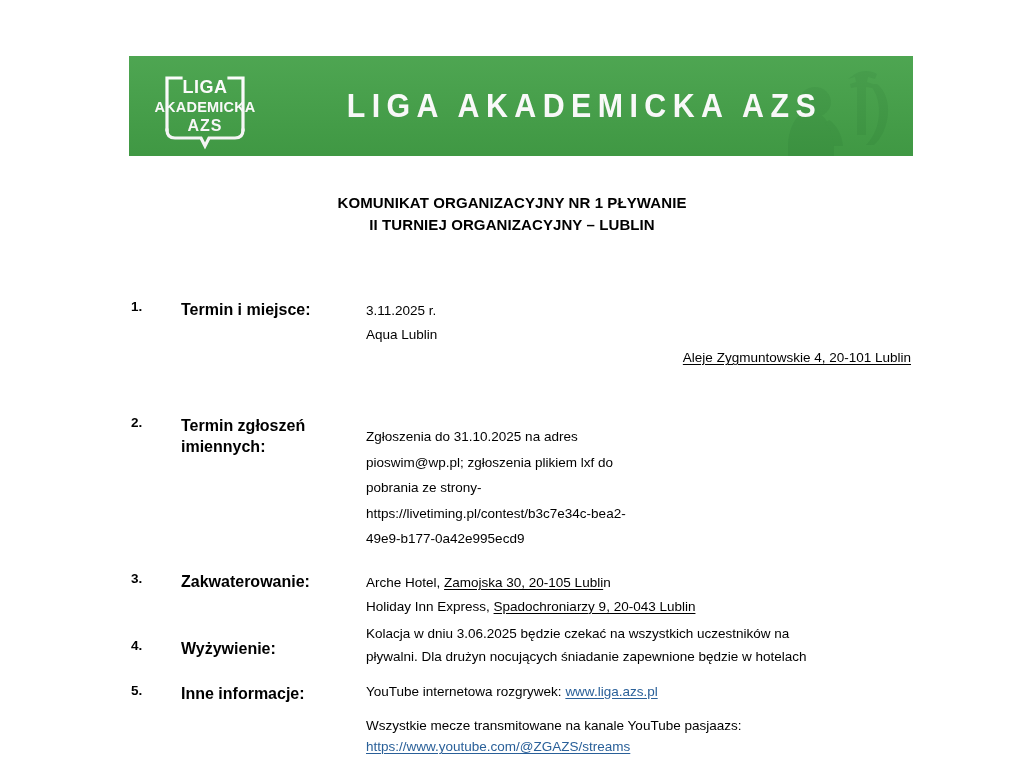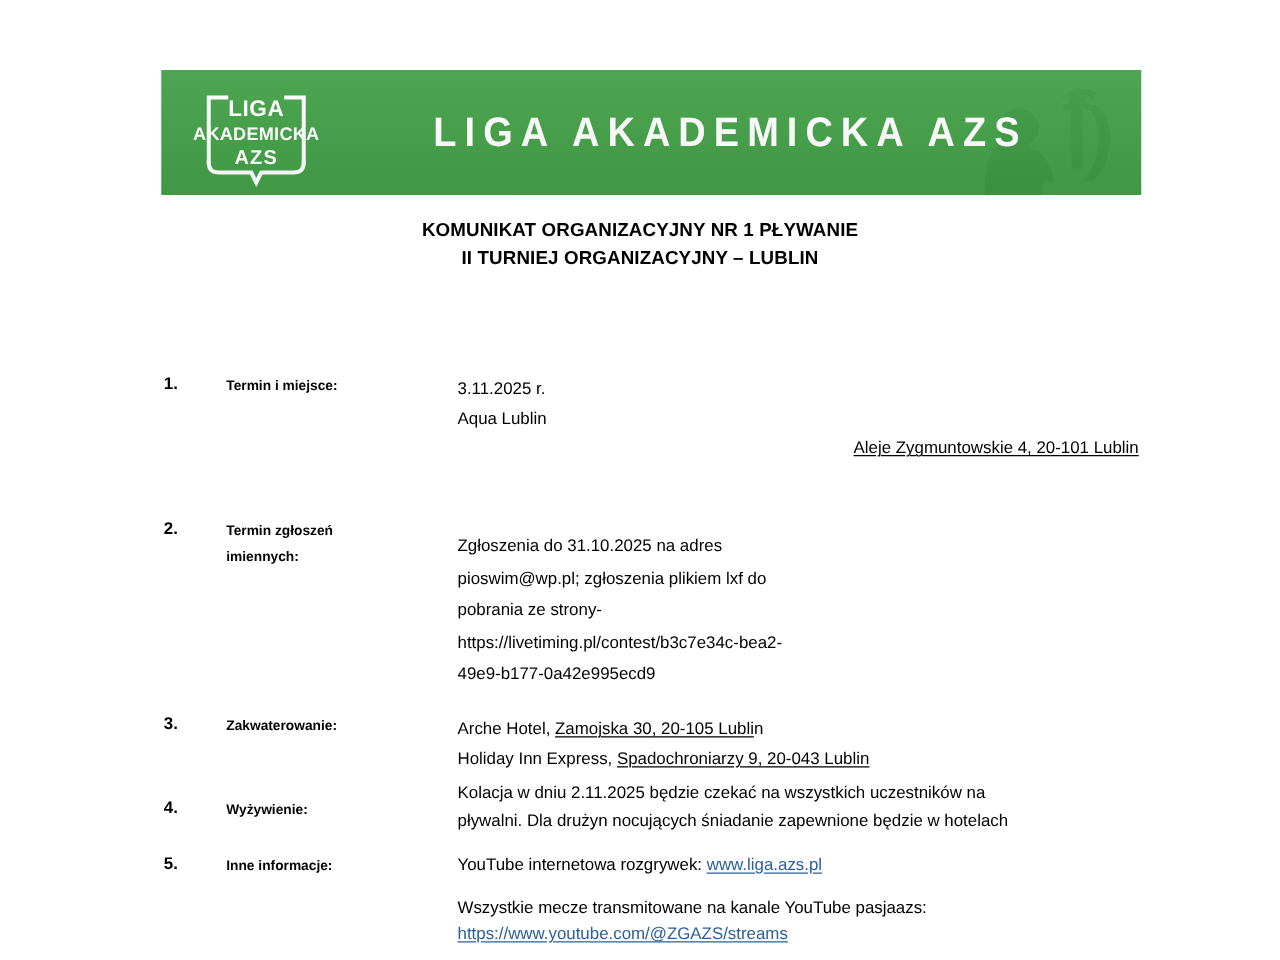--- a/index.html
+++ b/index.html
@@ -73,21 +73,21 @@
     letter-spacing: 7px;
     transform: scaleX(0.92);
     transform-origin: center;
     white-space: nowrap;
   }
 
   
   .doc-title {
     position: absolute;
     left: 0;
-    top: 174px;
+    top: 192px;
     width: 1024px;
     text-align: center;
     font-size: 15px;
     font-weight: bold;
     line-height: 22px;
     letter-spacing: 0.1px;
   }
   .doc-title div { white-space: nowrap; }
 
   
@@ -109,21 +109,21 @@
     top: 0;
     width: 44px;
     font-size: 13.5px;
     font-weight: bold;
   }
   .row .label {
     position: absolute;
     left: 50px;
     top: 0;
     width: 200px;
-    font-size: 11px;
+    font-size: 16px;
     font-weight: bold;
     line-height: 21px;
   }
   .row .content {
     position: absolute;
     left: 235px;
     top: 0;
     width: 545px;
     font-size: 13.5px;
     line-height: 23.5px;
@@ -228,21 +228,21 @@
     <div class="content">
       <div class="line"><span>Arche Hotel, </span><span class="u">Zamojska 30, 20-105 Lubli</span><span>n</span></div>
       <div class="line"><span>Holiday Inn Express, </span><span class="u">Spadochroniarzy 9, 20-043 Lublin</span></div>
     </div>
   </div>
 
   <div class="row" id="row-4">
     <div class="num">4.</div>
     <div class="label">Wyżywienie:</div>
     <div class="content">
-      <div class="line">Kolacja w dniu 2.11.2025 będzie czekać na wszystkich uczestników na</div>
+      <div class="line">Kolacja w dniu 3.06.2025 będzie czekać na wszystkich uczestników na</div>
       <div class="line">pływalni. Dla drużyn nocujących śniadanie zapewnione będzie w hotelach</div>
     </div>
   </div>
 
   <div class="row" id="row-5">
     <div class="num">5.</div>
     <div class="label">Inne informacje:</div>
     <div class="content">
       <div class="line"><span>YouTube internetowa rozgrywek: </span><a class="link" href="#">www.liga.azs.pl</a></div>
       <div class="gap"></div>

